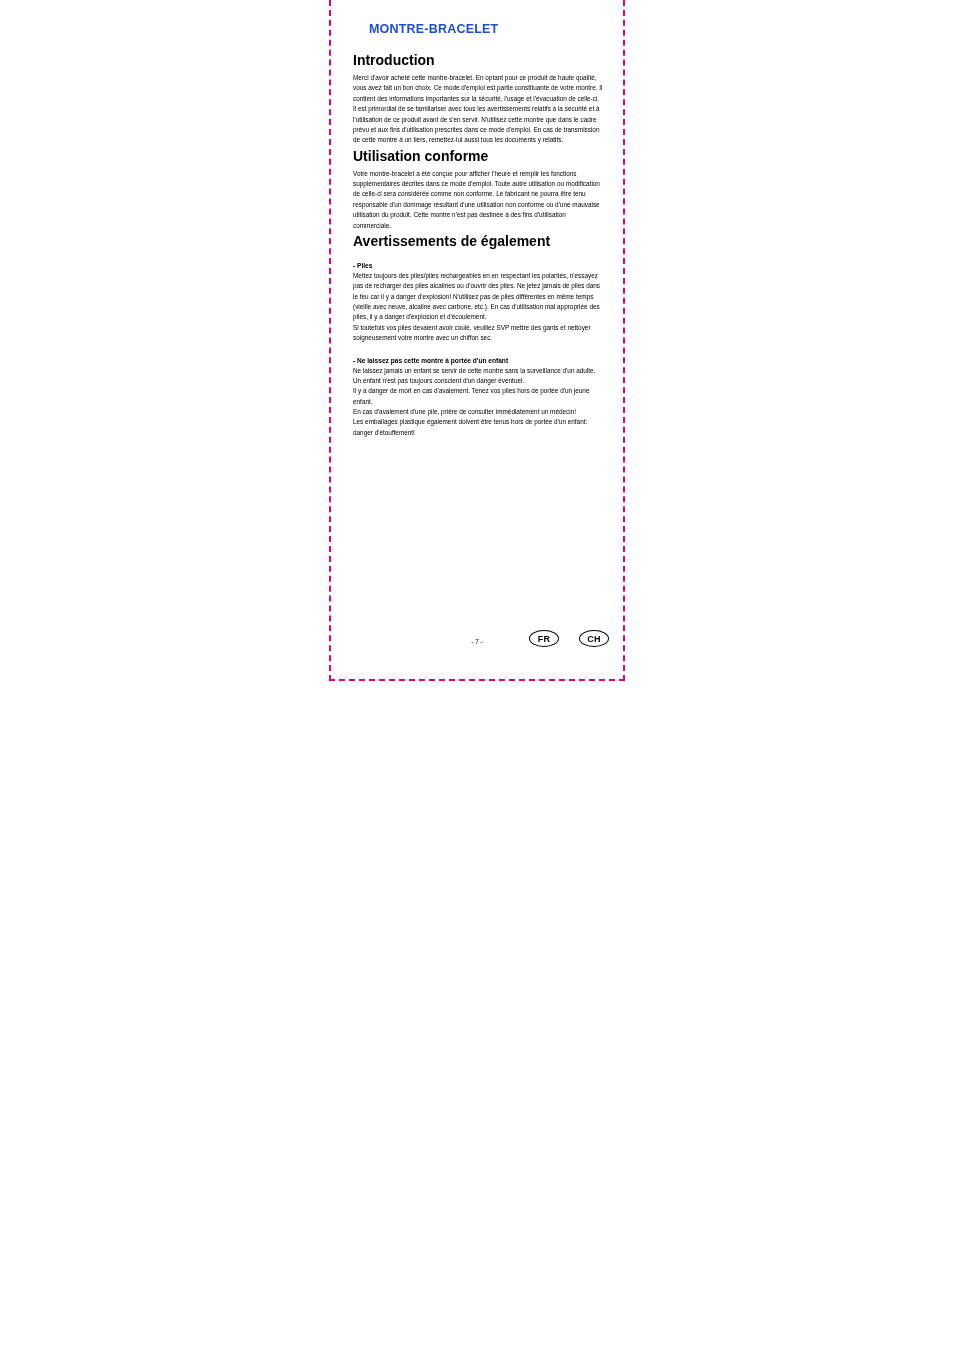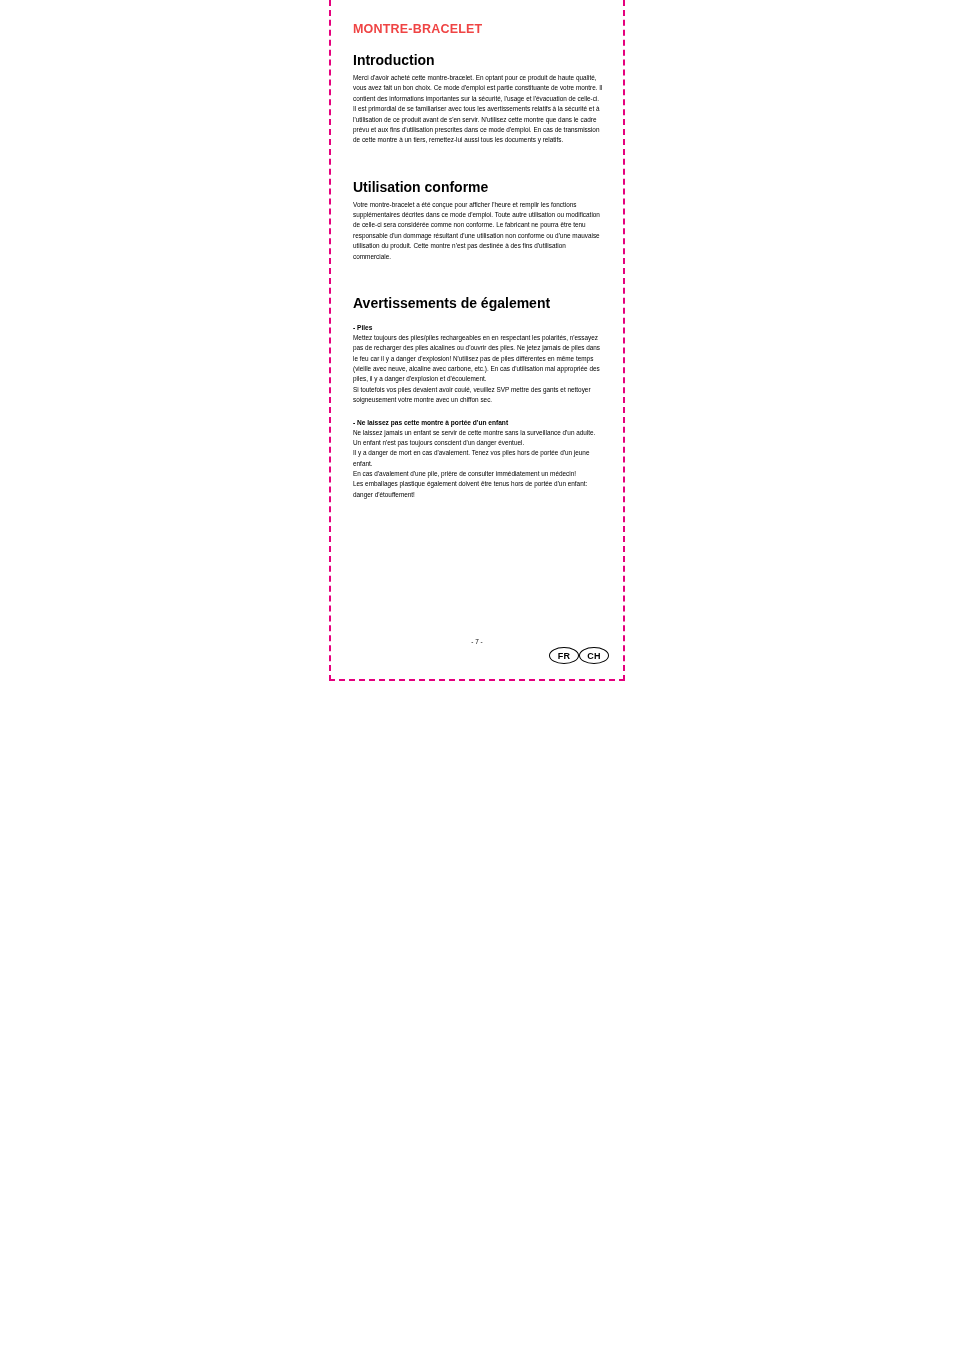--- a/index.html
+++ b/index.html
@@ -30,30 +30,30 @@
   .content {
     position: absolute;
     left: 22px;
     top: 22px;
     width: 250px;
   }
   .doc-title {
     font-size: 12.5px;
     font-weight: bold;
     letter-spacing: 0.2px;
-    margin: 0 0 16px 0;
-    color: #ef4444;
+    margin: 0 0 16px 16px;
+    color: #1d4ed8;
   }
   .sec-head {
     font-size: 14px;
     font-weight: bold;
     margin: 0 0 5px 0;
   }
   .sec-head.spaced {
-    margin-top: 33px;
+    margin-top: 2px;
   }
   .body-text {
     font-size: 6.4px;
     line-height: 1.62;
     margin: 0;
     text-align: left;
     color: #000;
   }
   .sub-head {
     font-size: 6.6px;
@@ -71,23 +71,23 @@
     left: 0;
     top: 8px;
     width: 100%;
     text-align: center;
     font-size: 6.4px;
     color: #000;
   }
   .lang-badges {
     position: absolute;
     right: 14px;
-    top: 17px;
+    top: 0px;
     display: flex;
-    gap: 0;
+    gap: 20px;
   }
   .badge {
     width: 30px;
     height: 17px;
     border: 1.4px solid #000;
     border-radius: 50%;
     display: flex;
     align-items: center;
     justify-content: center;
     font-size: 9px;

